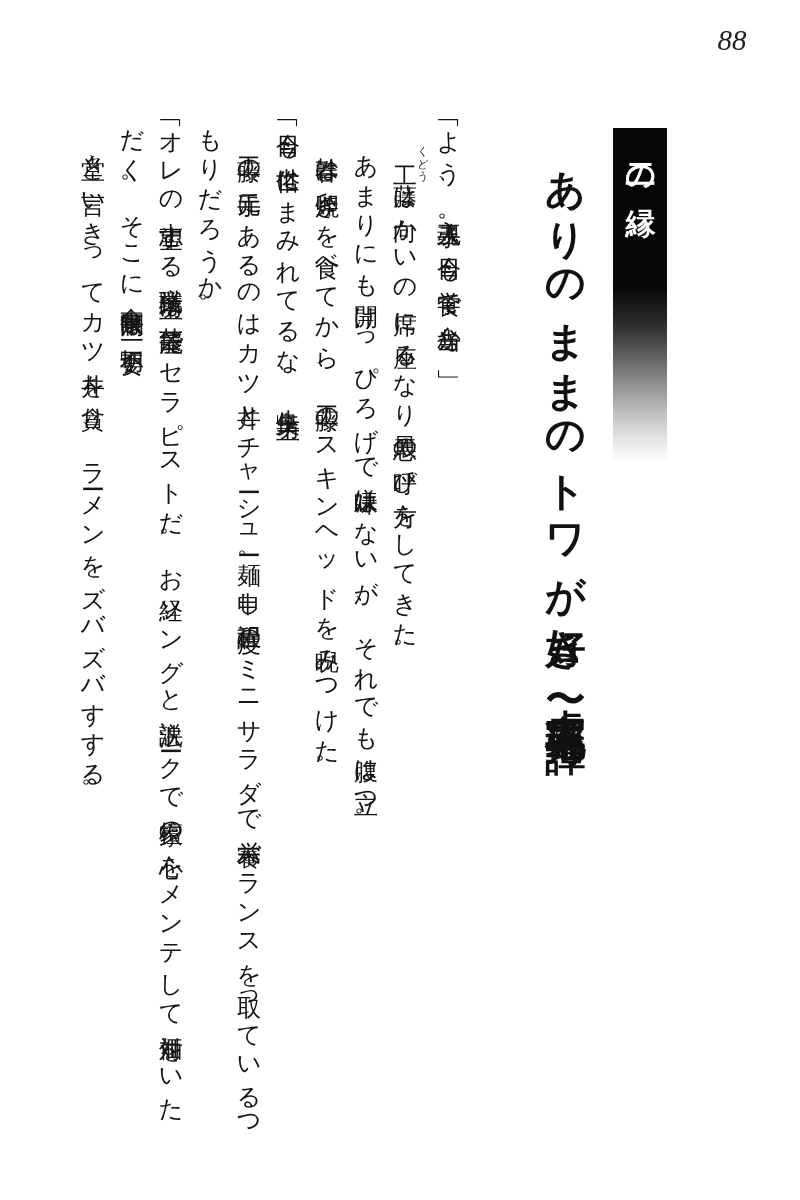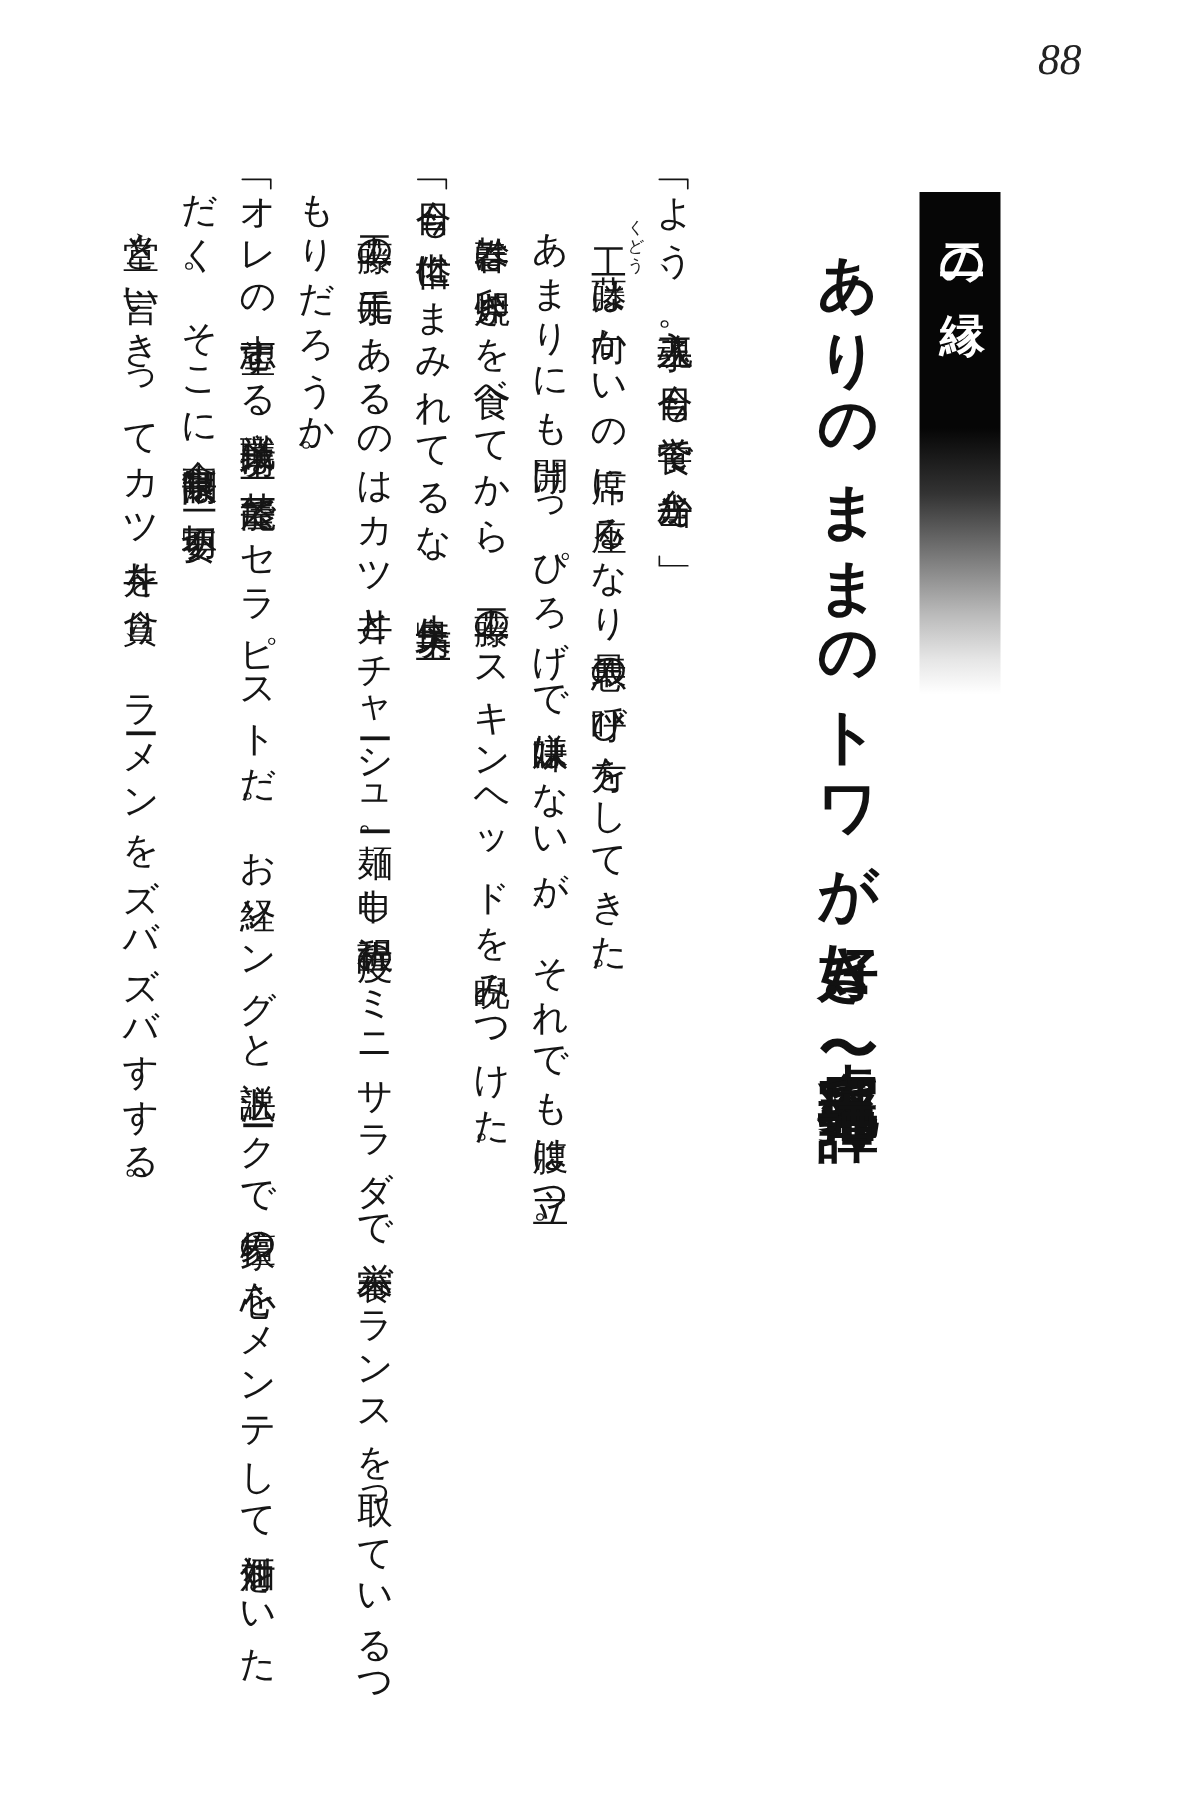--- a/index.html
+++ b/index.html
@@ -13,21 +13,21 @@
     position: relative;
     width: 800px; height: 1200px;
     background: #ffffff;
     color: #1a1a1a;
   }
   
   .page-number {
     position: absolute;
     top: 24px; left: 692px;
     width: 80px;
-    text-align: left;
+    text-align: center;
     font-size: 29px;
     font-style: italic;
     color: #222222;
   }
   
   .chapter-bar {
     position: absolute;
     left: 613px; top: 128px;
     width: 54px; height: 335px;
     background: linear-gradient(to bottom,

